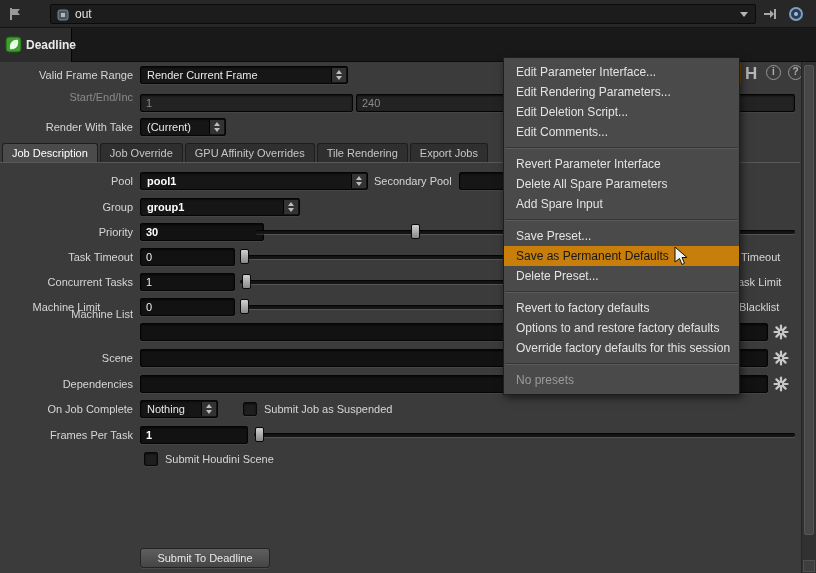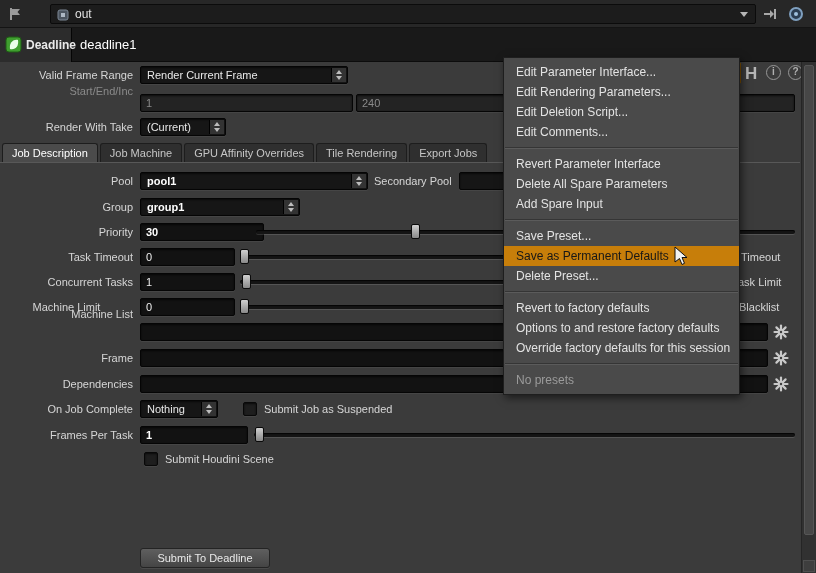--- a/index.html
+++ b/index.html
@@ -151,55 +151,54 @@
 <div class="nodebar">
   <div class="typetab">
     <span class="abs" style="left:5px;top:8px;">
       <svg width="17" height="17" viewBox="0 0 17 17">
           <rect x="1" y="1" width="15" height="15" rx="3" fill="#3f9e2f" stroke="#1e5c14"></rect>
           <path d="M5 13c5.5 1 9-2.5 8-9-4.5-1-9 2.5-8 9z" fill="#eaffea"></path>
         </svg>
     </span>
     <span class="tlabel">Deadline</span>
   </div>
-  <span class="nodename">deadline1</span>
   <div class="gearbtn-hdr">
     <span>⚙</span>
   </div>
   <span class="hlogo">H</span>
   <span class="circic" style="left:766px;">i</span>
   <span class="circic" style="left:788px;">?</span>
 </div>
 
 <span class="plabel" style="top:66px;">Valid Frame Range</span>
 <div class="dd" style="left:140px;top:66px;width:208px;">
   <span>Render Current Frame</span>
   <span class="spin">
       <span class="u"></span>
       <span class="d"></span>
     </span>
 </div>
 
-<span class="plabel dis" style="top:82px;padding-left:12px;">Start/End/Inc</span>
+<span class="plabel dis" style="top:88px;padding-left:12px;">Start/End/Inc</span>
 <div class="field dis" style="left:140px;top:94px;width:213px;">1</div>
 <div class="field dis" style="left:356px;top:94px;width:213px;">240</div>
 <div class="field dis" style="left:572px;top:94px;width:223px;"></div>
 
 <span class="plabel" style="top:118px;">Render With Take</span>
 <div class="dd" style="left:140px;top:118px;width:86px;">
   <span>(Current)</span>
   <span class="spin">
       <span class="u"></span>
       <span class="d"></span>
     </span>
 </div>
 
 <div class="tabsbar">
   <div class="tab active">Job Description</div>
-  <div class="tab">Job Machine</div>
+  <div class="tab">Job Override</div>
   <div class="tab">GPU Affinity Overrides</div>
   <div class="tab">Tile Rendering</div>
   <div class="tab">Export Jobs</div>
 </div>
 <div class="tabline"></div>
 
 <span class="plabel" style="top:172px;">Pool</span>
 <div class="dd bold" style="left:140px;top:172px;width:228px;">
   <span>pool1</span>
   <span class="spin">
@@ -260,21 +259,21 @@
         <path d="M8 1.5V14.5"></path>
         <path d="M1.5 8H14.5"></path>
         <path d="M3.4 3.4l9.2 9.2"></path>
         <path d="M12.6 3.4L3.4 12.6"></path>
       </g>
       <circle cx="8" cy="8" r="3.1" fill="#c9c9c9"></circle>
       <circle cx="8" cy="8" r="1.2" fill="#3b3b3b"></circle>
     </svg>
 </span>
 
-<span class="plabel" style="top:349px;">Frame</span>
+<span class="plabel" style="top:349px;">Scene</span>
 <div class="field" style="left:140px;top:349px;width:628px;"></div>
 <span class="pgear" style="left:773px;top:350px;">
   <svg width="16" height="16" viewBox="0 0 16 16">
       <g stroke="#c9c9c9" stroke-width="2.2" stroke-linecap="round">
         <path d="M8 1.5V14.5"></path>
         <path d="M1.5 8H14.5"></path>
         <path d="M3.4 3.4l9.2 9.2"></path>
         <path d="M12.6 3.4L3.4 12.6"></path>
       </g>
       <circle cx="8" cy="8" r="3.1" fill="#c9c9c9"></circle>

